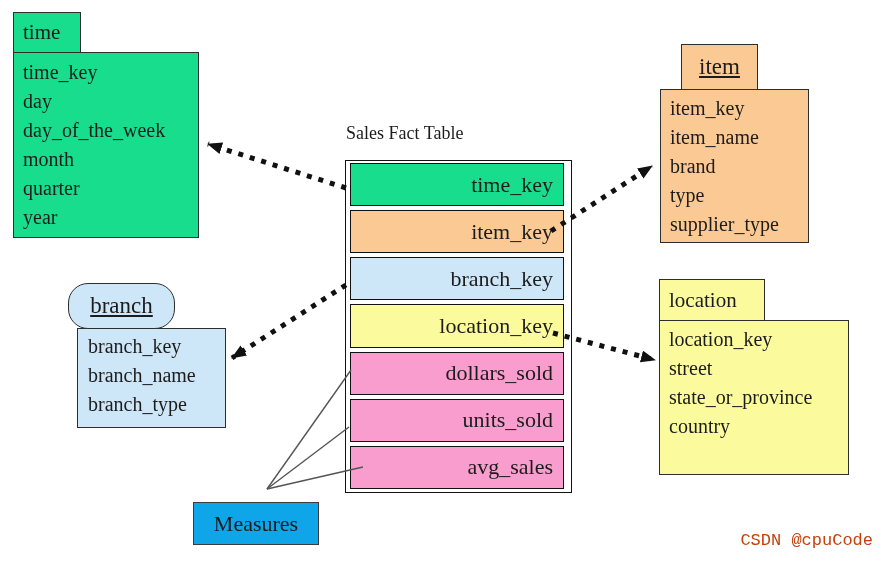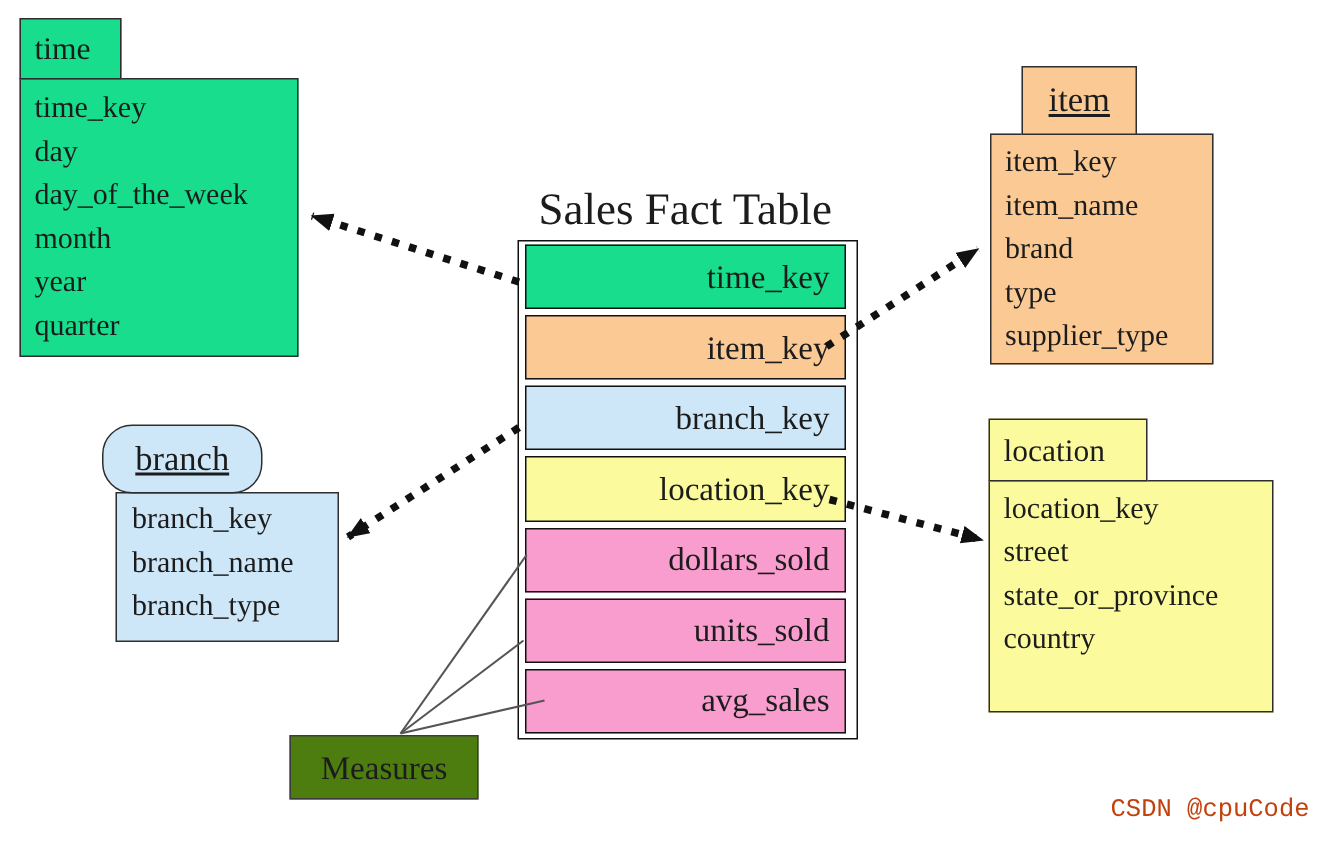--- a/index.html
+++ b/index.html
@@ -15,21 +15,21 @@
   }
   .tab.pad-left { padding-left:9px;text-align:center; }
   .tab.center { justify-content:center;text-decoration:underline; }
   .dim-body {
     position:absolute; border:1px solid #2e2e2e; z-index:2;
     font-size:20px; line-height:29px;
   }
   .dim-body .field { white-space:nowrap; }
   
   .fact-title {
-    position:absolute; left:346px; top:123px; font-size:30px; z-index:2; white-space:nowrap;margin-left:13px;
+    position:absolute; left:346px; top:123px; font-size:18px; z-index:2; white-space:nowrap;
   }
   .fact-container {
     position:absolute; left:345px; top:160px; width:227px; height:333px;
     background:#ffffff; border:1.5px solid #111; z-index:2;
     display:flex; flex-direction:column; gap:4px; padding:2px 7px 3px 4px;
   }
   .fact-row {
     flex:1; border:1px solid #111; display:flex; align-items:center;
     justify-content:flex-end; padding-right:10px; font-size:22px; white-space:nowrap;
   }
@@ -54,22 +54,22 @@
 <body>
 
 <div class="stage">
 
   <div class="tab pad-left" style="left: 13px; top: 12px; width: 68px; height: 41px; background-color: rgb(23, 221, 141);">time</div>
   <div class="dim-body" style="left: 13px; top: 52px; width: 186px; height: 186px; padding: 5px 0px 0px 9px; background-color: rgb(23, 221, 141);">
     <div class="field">time_key</div>
     <div class="field">day</div>
     <div class="field">day_of_the_week</div>
     <div class="field">month</div>
+    <div class="field">quarter</div>
     <div class="field">year</div>
-    <div class="field">quarter</div>
   </div>
 
   <div class="tab center" style="left: 681px; top: 44px; width: 77px; height: 46px; font-size: 23px; background-color: rgb(250, 201, 148);">item</div>
   <div class="dim-body" style="left: 660px; top: 89px; width: 149px; height: 154px; padding: 4px 0px 0px 9px; background-color: rgb(250, 201, 148);">
     <div class="field">item_key</div>
     <div class="field">item_name</div>
     <div class="field">brand</div>
     <div class="field">type</div>
     <div class="field">supplier_type</div>
   </div>
@@ -93,21 +93,21 @@
   <div class="fact-container">
     <div class="fact-row" style="background-color: rgb(23, 221, 141);">time_key</div>
     <div class="fact-row" style="background-color: rgb(250, 201, 148);">item_key</div>
     <div class="fact-row" style="background-color: rgb(206, 231, 248);">branch_key</div>
     <div class="fact-row" style="background-color: rgb(251, 251, 157);">location_key</div>
     <div class="fact-row" style="background-color: rgb(249, 156, 206);">dollars_sold</div>
     <div class="fact-row" style="background-color: rgb(249, 156, 206);">units_sold</div>
     <div class="fact-row" style="background-color: rgb(249, 156, 206);">avg_sales</div>
   </div>
 
-  <div class="measures-box" style="background-color: #4d7c0f;">Measures</div>
+  <div class="measures-box" style="background-color: #0ea5e9; margin-top: 12px;">Measures</div>
 
   <div class="watermark">CSDN @cpuCode</div>
 
   <svg class="overlay" viewBox="0 0 885 562">
     <defs>
       <marker id="ah" markerUnits="userSpaceOnUse" markerWidth="18" markerHeight="14" refX="14" refY="6" orient="auto">
         <path d="M0,0 L15,6 L0,12 Z" fill="#111"></path>
       </marker>
     </defs>
     <line class="dotted" x1="346" y1="188" x2="208" y2="144" marker-end="url(#ah)"></line>

